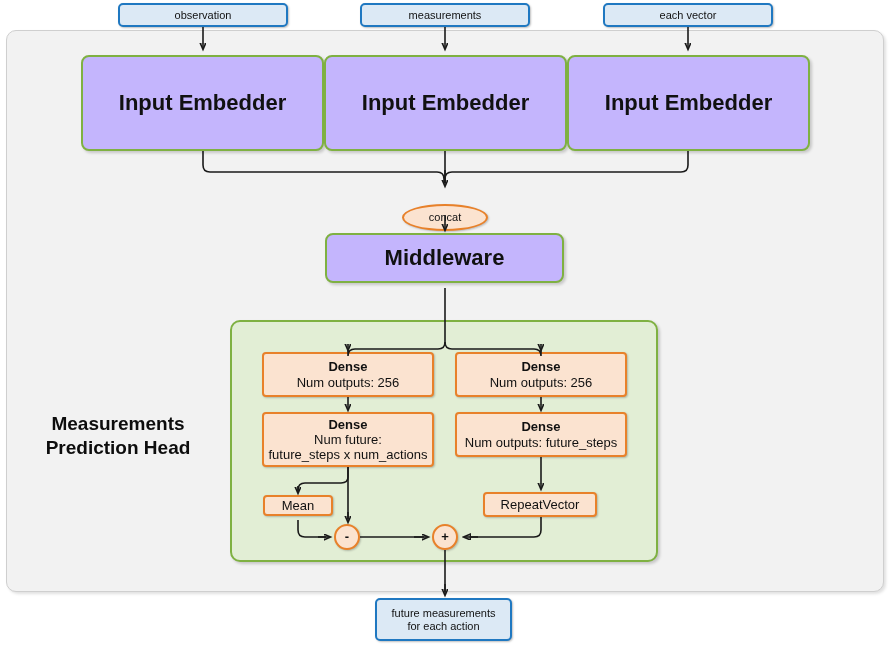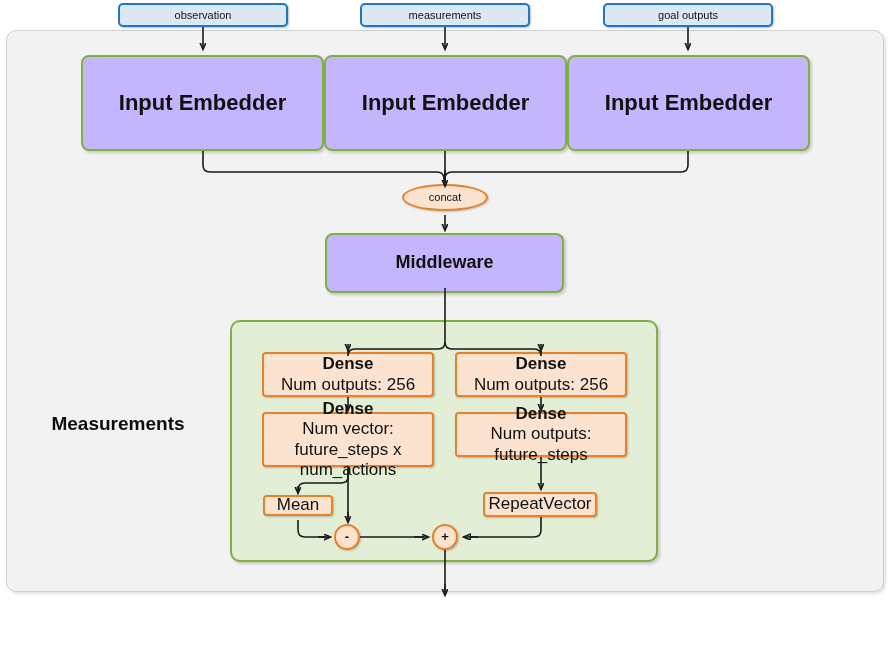--- a/index.html
+++ b/index.html
@@ -20,21 +20,21 @@
     background: #ffffff;
   }
 
   
   .node {
     position: absolute;
     box-sizing: border-box;
     display: flex;
     align-items: center;
     justify-content: center;
-    text-align: center;
+    text-align: left;
     line-height: 1.18;
     color: #111111;
     z-index: 3;
   }
 
   .io-box {
     border: 2px solid #1f78c1;
     background: #dce9f5;
     border-radius: 5px;
     font-size: 11px;
@@ -46,21 +46,21 @@
     background: #c4b5fd;
     border-radius: 8px;
     font-weight: bold;
     box-shadow: 2px 2px 3px rgba(0,0,0,0.18);
   }
 
   .orange-box {
     border: 2px solid #e8812a;
     background: #fbe3d0;
     border-radius: 4px;
-    font-size: 17px;
+    font-size: 13px;
     box-shadow: 1px 1px 2px rgba(0,0,0,0.22);
   }
 
   .ellipse {
     border: 2px solid #e8812a;
     background: #fbe3d0;
     border-radius: 50%;
     font-size: 11px;
     box-shadow: 1px 1px 2px rgba(0,0,0,0.22);
   }
@@ -126,57 +126,58 @@
 
   <div class="node io-box" style="left:118px; top:3px; width:170px; height:24px;">
     <span>observation</span>
   </div>
 
   <div class="node io-box" style="left:360px; top:3px; width:170px; height:24px;">
     <span>measurements</span>
   </div>
 
   <div class="node io-box" style="left:603px; top:3px; width:170px; height:24px;">
-    <span>goal outputs</span>
+    <span>each vector</span>
   </div>
 
   <div class="node green-box" style="left:81px; top:55px; width:243px; height:96px; font-size:22px;">
     <span>Input Embedder</span>
   </div>
 
   <div class="node green-box" style="left:324px; top:55px; width:243px; height:96px; font-size:22px;">
     <span>Input Embedder</span>
   </div>
 
   <div class="node green-box" style="left:567px; top:55px; width:243px; height:96px; font-size:22px;">
     <span>Input Embedder</span>
   </div>
 
-  <div class="node ellipse" style="left:402px; top:184px; width:86px; height:27px;">
+  <div class="node ellipse" style="left:402px; top:204px; width:86px; height:27px;">
     <span>concat</span>
   </div>
 
-  <div class="node green-box" style="left:325px; top:233px; width:239px; height:60px; font-size:18px;">
+  <div class="node green-box" style="left:325px; top:233px; width:239px; height:50px; font-size:22px;">
     <span>Middleware</span>
   </div>
 
   <div class="head-container" style="left:230px; top:320px; width:428px; height:242px;"></div>
 
   <div class="head-label" style="left:18px; top:412px; width:200px;">
     <div>Measurements</div>
+    <div>Prediction Head</div>
   </div>
 
   <div class="node orange-box" style="left:262px; top:352px; width:172px; height:45px; flex-direction:column;">
     <span class="dense-title">Dense</span>
     <span>Num outputs: 256</span>
   </div>
 
   <div class="node orange-box" style="left:262px; top:412px; width:172px; height:55px; flex-direction:column;">
     <span class="dense-title">Dense</span>
-    <span>Num vector:</span>
+    <span>Num future:</span>
     <span>future_steps x num_actions</span>
   </div>
 
   <div class="node orange-box" style="left:263px; top:495px; width:70px; height:21px;">
     <span>Mean</span>
   </div>
 
   <div class="node orange-box" style="left:455px; top:352px; width:172px; height:45px; flex-direction:column;">
     <span class="dense-title">Dense</span>
     <span>Num outputs: 256</span>
@@ -192,20 +193,24 @@
   </div>
 
   <div class="node op-circle" style="left:334px; top:524px; width:26px; height:26px;">
     <span>-</span>
   </div>
 
   <div class="node op-circle" style="left:432px; top:524px; width:26px; height:26px;">
     <span>+</span>
   </div>
 
+  <div class="node io-box" style="left:375px; top:598px; width:137px; height:43px; flex-direction:column;">
+    <span>future measurements</span>
+    <span>for each action</span>
+  </div>
 
   <svg class="wires" viewBox="0 0 890 650">
     <defs>
       <marker id="ah" markerWidth="9" markerHeight="9" refX="6.5" refY="3.2" orient="auto" markerUnits="userSpaceOnUse">
         <path d="M0,0.2 L7,3.2 L0,6.2 z" fill="#1a1a1a" stroke="none"></path>
       </marker>
     </defs>
 
     <line x1="203" y1="27" x2="203" y2="49" marker-end="url(#ah)"></line>
     <line x1="445" y1="27" x2="445" y2="49" marker-end="url(#ah)"></line>

